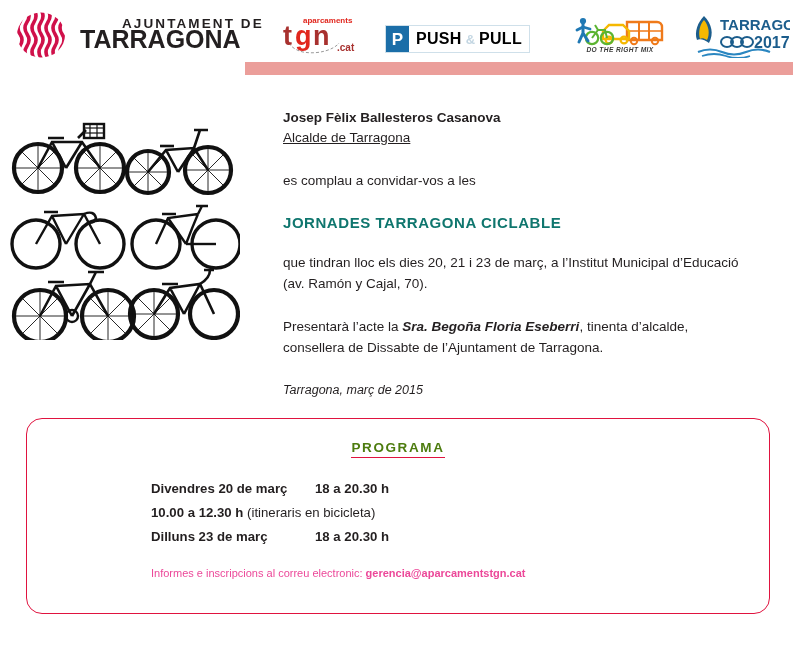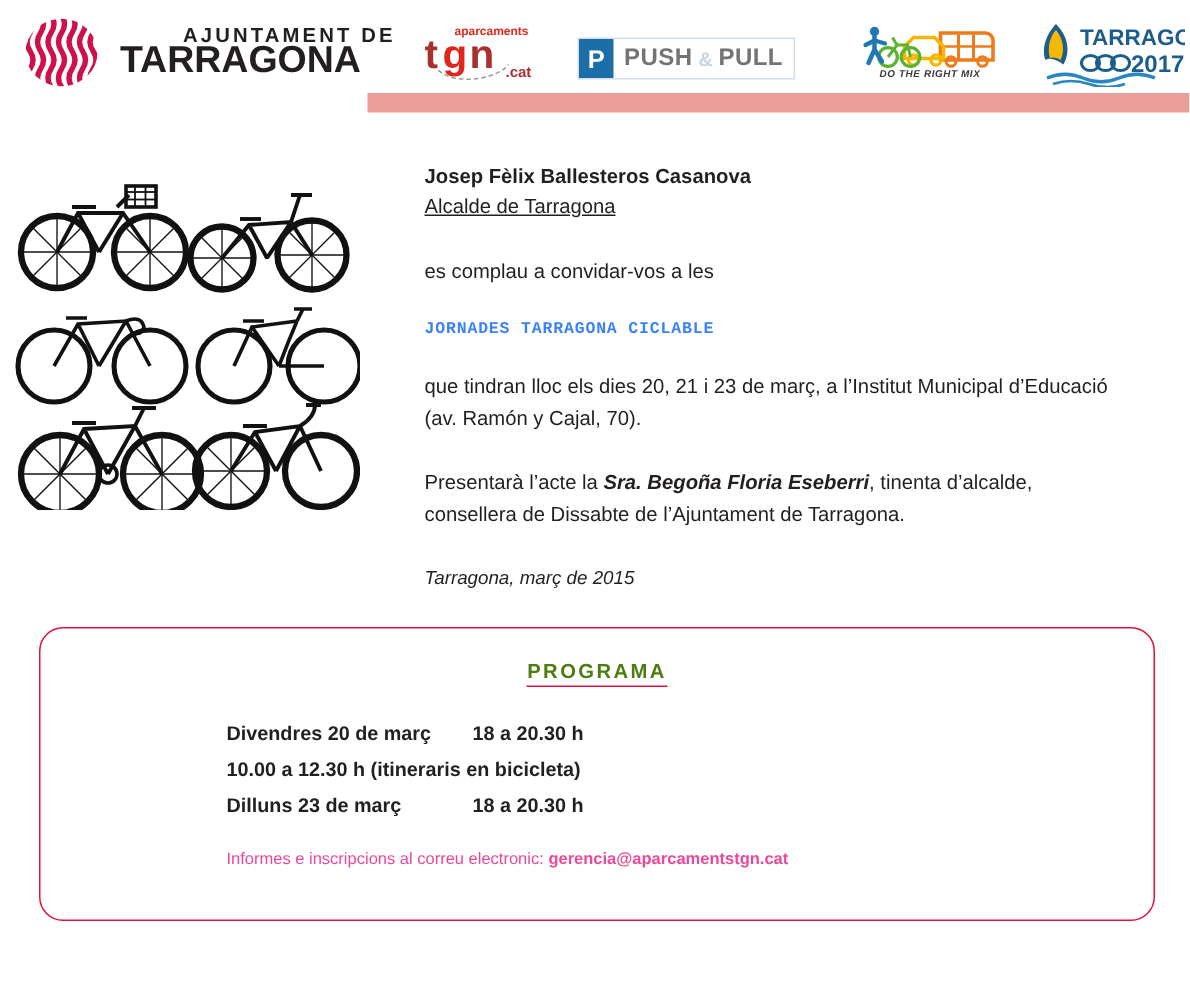--- a/index.html
+++ b/index.html
@@ -28,21 +28,21 @@
   
   .tgn-logo{position:absolute;left:281px;top:13px;width:85px;height:44px;}
   .tgn-logo svg{display:block;}
 
   
   .pp-logo{position:absolute;left:385px;top:25px;width:145px;height:26px;}
   .pp-box{display:flex;align-items:stretch;height:26px;border:1px solid #cfe0ea;background:#ffffff;}
   .pp-p{width:26px;background:#1b6ea8;display:flex;align-items:center;justify-content:center;}
   .pp-p span{color:#ffffff;font-weight:bold;font-size:17px;line-height:1;font-family:"Liberation Sans",sans-serif;}
   .pp-txt{display:flex;align-items:center;padding:0 7px;gap:4px;}
-  .pp-word{color:#737373;font-weight:bold;font-size:16px;letter-spacing:0.3px;
+  .pp-word{color:#000000;font-weight:bold;font-size:16px;letter-spacing:0.3px;
            font-family:"Liberation Sans",sans-serif;}
   .pp-amp{color:#c3d6e2;font-weight:bold;font-size:13px;}
 
   
   .drm-logo{position:absolute;left:571px;top:14px;width:98px;height:44px;}
   .drm-logo svg{display:block;}
   .drm-text{font-size:6.6px;font-weight:bold;font-style:italic;color:#3a3a3a;
             letter-spacing:0.4px;text-align:center;margin-top:-1px;
             font-family:"Liberation Sans",sans-serif;}
 
@@ -60,35 +60,35 @@
   
   .body-text{position:absolute;left:283px;top:108px;width:480px;}
   .sig-name{font-size:13.5px;font-weight:bold;color:#231f20;line-height:1.45;}
   .sig-role{font-size:13.5px;color:#231f20;line-height:1.45;text-decoration:underline;}
   .p{font-size:13.5px;color:#231f20;line-height:1.55;}
   .gap-a{margin-top:24px;}
   .gap-b{margin-top:22px;}
   .gap-c{margin-top:22px;}
   .gap-d{margin-top:22px;}
   .gap-e{margin-top:24px;}
-  .headline{font-size:11px;font-weight:bold;color:#3b82f6;letter-spacing:0.55px;font-family:Liberation Mono, monospace;}
+  .headline{font-size:15px;font-weight:bold;color:#0f766e;letter-spacing:0.55px;}
   .nm-bold-it{font-weight:bold;font-style:italic;}
   .italic{font-style:italic;font-size:12.5px;}
 
   
   .prog-box{position:absolute;left:26px;top:418px;width:744px;height:196px;
             border:1.6px solid #e0133f;border-radius:16px;box-sizing:border-box;}
   .prog-title{position:absolute;left:0;right:0;top:21px;text-align:center;
               font-size:13.5px;font-weight:bold;color:#4d7c0f;letter-spacing:1.6px;}
   .prog-title span{border-bottom:1.6px solid #e0133f;padding-bottom:2px;}
   .sched{position:absolute;left:124px;top:62px;}
   .srow{display:flex;margin-bottom:9px;}
   .sday{width:164px;font-size:13.2px;font-weight:bold;color:#231f20;}
   .stime{font-size:13.2px;font-weight:bold;color:#231f20;}
-  .snote{font-weight:bold;text-align:center;}
+  .snote{font-weight:normal;text-align:center;}
   .contact{position:absolute;left:124px;top:148px;font-size:11px;color:#ec4899;}
   .contact b{font-weight:bold;}
 </style>
 </head>
 <body>
 
 <div class="page">
 
   <div class="header">
 

